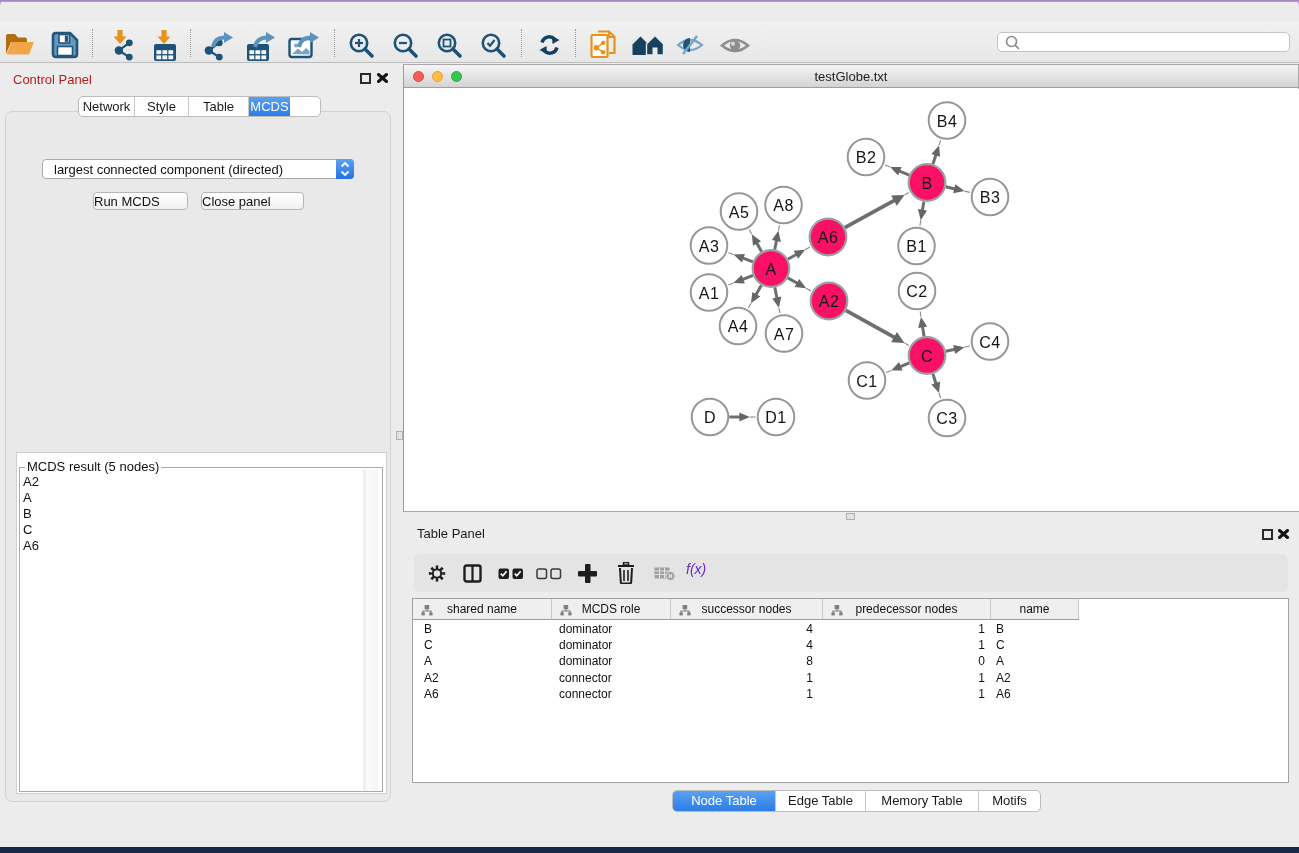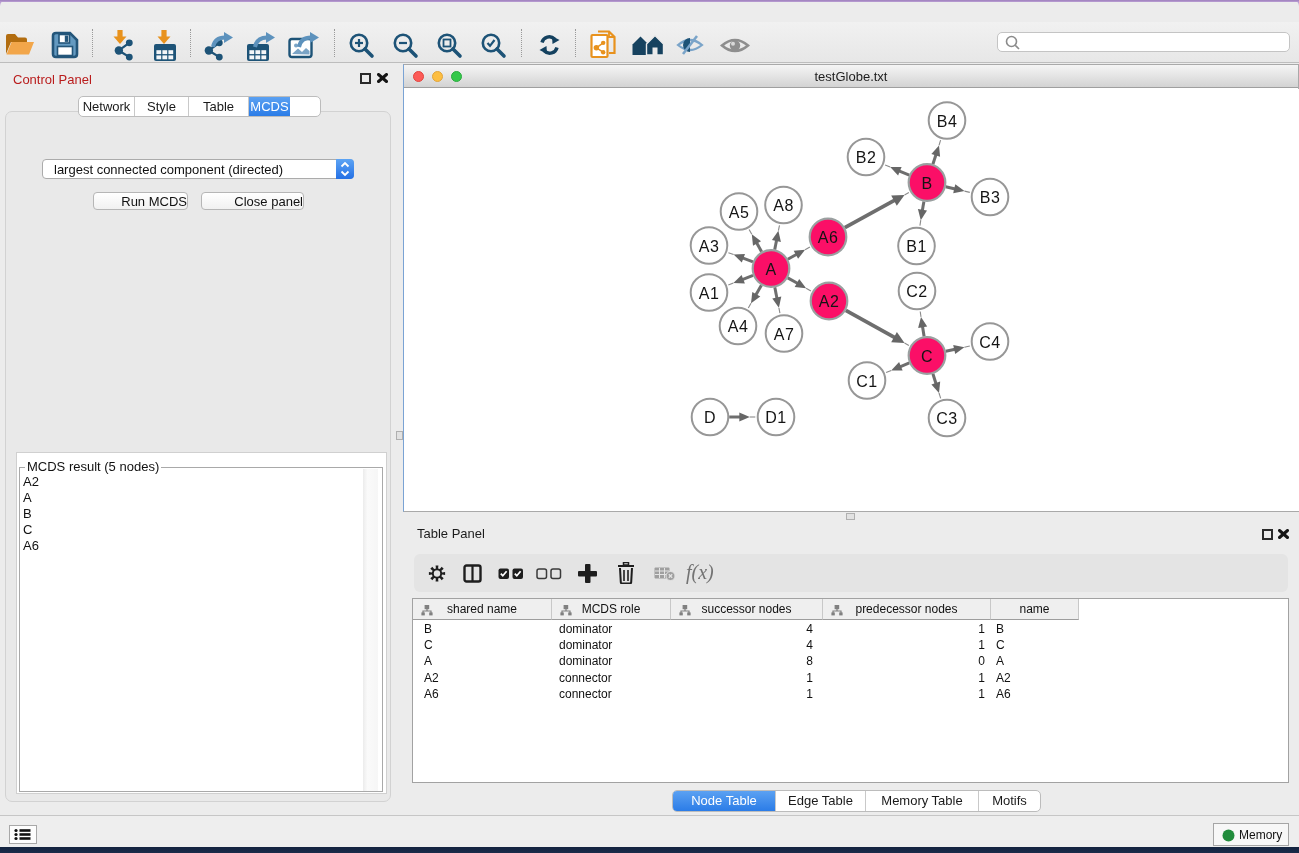--- a/index.html
+++ b/index.html
@@ -19,21 +19,21 @@
 
 #cp-content{position:absolute;left:5px;top:111px;width:386px;height:691px;background:#e9e9e9;border:1px solid #d2d2d2;border-radius:7px}
 .seg{position:absolute;background:#fff;border:1px solid #bcbcbc;border-radius:5px;display:flex;overflow:hidden}
 .seg>div{font-size:13px;color:#1a1a1a;text-align:center;border-right:1px solid #c9c9c9;line-height:19px}
 .seg>div:last-child{border-right:none}
 .seg>div.sel{background:linear-gradient(180deg,#5ba1f2,#2b7ce7);color:#fff}
 #opt-label{position:absolute;left:0;top:137px;width:397px;text-align:center;font-size:13px;color:#111}
 #dropdown{position:absolute;left:42px;top:159px;width:312px;height:20px;background:#fff;border:1px solid #ababab;border-radius:4px}
 #dropdown .txt{position:absolute;left:11px;top:1.5px;font-size:13px;color:#111}
 #dropdown .step{position:absolute;right:-1px;top:-1px;width:18px;height:20px;background:linear-gradient(180deg,#5da4f4,#2470e5);border-radius:0 4px 4px 0}
-.btn{position:absolute;height:18px;background:linear-gradient(180deg,#fff,#f1f1f1);border:1px solid #b6b6b6;border-radius:4px;font-size:13px;color:#111;text-align:right;line-height:17px}
+.btn{position:absolute;height:18px;background:linear-gradient(180deg,#fff,#f1f1f1);border:1px solid #b6b6b6;border-radius:4px;font-size:13px;color:#111;text-align:left;line-height:17px}
 #resultbox{position:absolute;left:16px;top:452px;width:371px;height:342px;background:#fff;border:1px solid #d0d0d0}
 #groupbox{position:absolute;left:2px;top:14px;width:364px;height:325px;border:1px solid #a9a9a9}
 #grouplabel{position:absolute;left:5px;top:-9px;background:#fff;font-size:13px;color:#111;padding:0 2px}
 #mcdslist{position:absolute;left:3px;top:6px;font-size:13px;color:#111;line-height:16.1px}
 #listscroll{position:absolute;right:4px;top:1px;width:15px;height:322px;background:linear-gradient(90deg,#ececec,#fafafa 30%,#f6f6f6)}
 
 #netwin{position:absolute;left:403px;top:64px;width:896px;height:448px;background:#fff;border:1px solid #a9a9a9;border-left:1px solid #7aa3d4}
 #nw-title{position:absolute;left:0;top:0;width:100%;height:23px;background:linear-gradient(180deg,#f5f5f5,#d3d3d3);border-bottom:1px solid #9f9f9f}
 #nw-title .t{position:absolute;top:4px;width:100%;text-align:center;font-size:13px;color:#1d1d1d}
 #canvas{position:absolute;left:1px;top:24px;width:1048px;height:422px;background:#fff}
@@ -383,21 +383,21 @@
         <rect x="0.5" y="0.5" width="15" height="11" rx="1" fill="#9f9f9f"></rect>
         <g stroke="#e4e4e4" stroke-width="1">
           <line x1="1" y1="4" x2="15" y2="4"></line>
           <line x1="1" y1="7.5" x2="15" y2="7.5"></line>
           <line x1="5.5" y1="1" x2="5.5" y2="11"></line>
           <line x1="10.5" y1="1" x2="10.5" y2="11"></line>
         </g>
         <circle cx="16.5" cy="9" r="4.5" fill="#9f9f9f" stroke="#e4e4e4" stroke-width="1"></circle>
         <path d="M14.8 7.3 L18.2 10.7 M18.2 7.3 L14.8 10.7" stroke="#e4e4e4" stroke-width="1.3"></path>
       </svg>
-<div class="abs" style="left:272px;top:7px;font-family:Liberation Serif, serif;font-style:italic;font-size:20px;color:#737373">f(x)</div>
+<div class="abs" style="left:272px;top:7px;font-family:Liberation Sans, sans-serif;font-style:italic;font-size:14px;color:#6d28d9">f(x)</div>
     </div>
   <div id="table">
       <div class="th" style="left:0px;width:139px">shared name</div>
 <svg class="abs" style="left:8px;top:5.5px" width="12" height="11">
         <g fill="none" stroke="#808080" stroke-width="1.2">
           <rect x="4.2" y="0.6" width="3.4" height="3" fill="#808080"></rect>
           <path d="M6 4 L6 6 M2 8 L2 6 L10 6 L10 8"></path>
         </g>
         <rect x="0.4" y="7.4" width="3.4" height="3" fill="#808080"></rect>
         <rect x="8.2" y="7.4" width="3.4" height="3" fill="#808080"></rect>
@@ -457,32 +457,14 @@
 <div class="cell" style="left:583px;top:86.8px">A6</div>
     </div>
   <div id="btabs">
     <div class="seg" style="left:0;top:0;height:22px">
       <div class="sel" style="width:103px;line-height:20px">Node Table</div>
       <div style="width:90px;line-height:20px">Edge Table</div>
       <div style="width:113px;line-height:20px">Memory Table</div>
       <div style="width:61px;line-height:20px">Motifs</div>
     </div>
   </div>
-  <div id="statusbar">
-    <div id="listbtn"><svg width="26" height="17">
-          <g fill="#111">
-            <circle cx="6" cy="4.5" r="1.6"></circle>
-            <circle cx="6" cy="8.5" r="1.6"></circle>
-            <circle cx="6" cy="12.5" r="1.6"></circle>
-            <rect x="9.5" y="3.2" width="11" height="2.6"></rect>
-            <rect x="9.5" y="7.2" width="11" height="2.6"></rect>
-            <rect x="9.5" y="11.2" width="11" height="2.6"></rect>
-          </g>
-        </svg></div>
-    <div id="membtn">
-        <svg width="13" height="13" style="position:absolute;left:8px;top:5px">
-          <circle cx="6.5" cy="6.5" r="6" fill="#218c3c"></circle>
-        </svg>
-        <span style="position:absolute;left:25px;top:4px">Memory</span>
-      </div>
-  </div>
 </div>
 <div id="purpletop"></div>
 
 </body></html>

